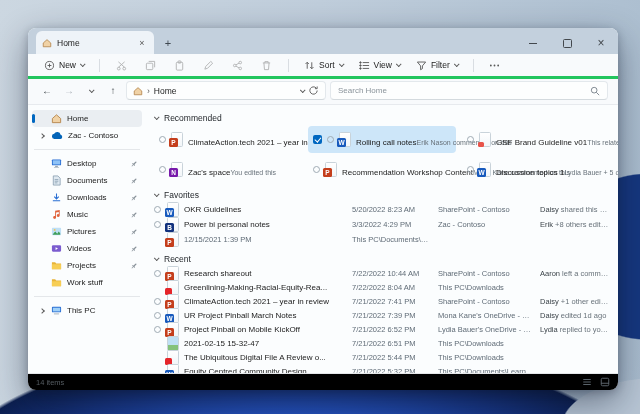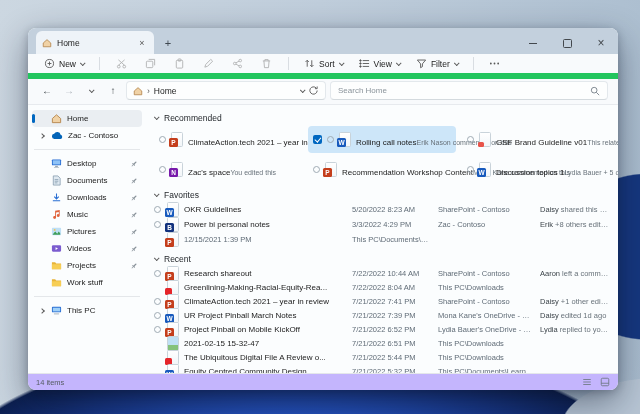--- a/index.html
+++ b/index.html
@@ -21,21 +21,21 @@
   .tab-close{width:12px;height:12px;border-radius:3px;color:#5a5a5a;font-size:9px;line-height:12px;text-align:center}
   .tab-close::after{content:"\00d7"}
   .newtab{width:16px;height:16px;margin:0 0 3px 6px;color:#3f4850;font-size:11px;line-height:16px;text-align:center}
   .wincontrols{margin-left:auto;display:flex;align-self:flex-start}
   .wc{width:34px;height:24px;display:flex;align-items:center;justify-content:center}
   .wc-min::after{content:"";width:8px;height:1px;background:#43484d}
   .wc-max::after{content:"";width:7px;height:7px;border:1px solid #43484d;border-radius:1.5px}
   .wc-close{color:#43484d;font-size:10px}
   .wc-close::after{content:"\00d7";font-size:12px}
   
-  .toolbar{height:25px;background:#f8fafc;display:flex;align-items:center;gap:4px;padding:8px 10px;flex:none;border-bottom:6px solid #22c55e}
+  .toolbar{height:25px;background:#f8fafc;display:flex;align-items:center;gap:4px;padding:8px 10px;flex:none;border-bottom:3px solid #22c55e}
   .tbtn{display:flex;align-items:center;gap:4px;padding:3px 6px;border-radius:4px;font-size:8.5px;color:#1b1b1b}
   .tbtn svg{flex:none}
   .ibtn{padding:3px 7px;display:flex;align-items:center;border-radius:4px;opacity:.5}
   .vsep{width:1px;height:13px;background:#d9dde2;margin:0 5px}
   .chev{width:5px;height:5px;border-right:1px solid #5a5a5a;border-bottom:1px solid #5a5a5a;transform:rotate(45deg) translateY(-1px);flex:none}
   .chev.sm{width:4px;height:4px}
   
   .addrbar{height:26px;background:#f8fafc;display:flex;align-items:center;gap:4px;padding:0 10px 2px 10px;flex:none;border-bottom:1px solid #e7eaee}
   .navb{width:18px;height:18px;display:flex;align-items:center;justify-content:center;font-size:10px;color:#3d4449;border-radius:4px}
   .navb.dis{color:#aeb4ba}
@@ -83,21 +83,21 @@
   .frow{display:grid;grid-template-columns:13px 17px 168px 86px 102px 1fr;align-items:center;height:15px;border-radius:3px;font-size:7.5px}
   .recent .frow{height:14px}
   .frow .name{font-size:8px;color:#1b1b1b;white-space:nowrap;overflow:hidden;text-overflow:ellipsis;padding-right:8px}
   .frow .meta{color:#5f6b76;white-space:nowrap;overflow:hidden;text-overflow:ellipsis;padding-right:6px}
   .frow .act{color:#68727a;white-space:nowrap;overflow:hidden;text-overflow:ellipsis}
   .frow .act b{color:#3b4349;font-weight:normal}
   .sync{width:7px;height:7px;border:1px solid #9fabb4;border-radius:50%}
   .sync[data-cloud="false"]{visibility:hidden}
   .secgap{height:4px}
   
-  .statusbar{height:17px;flex:none;border-top:1px solid #e4e7ea;background:#c4b5fd;display:flex;align-items:center;padding:0 8px;font-size:7.5px;color:#555c62}
+  .statusbar{height:17px;flex:none;border-top:1px solid #e4e7ea;background:#000000;display:flex;align-items:center;padding:0 8px;font-size:7.5px;color:#555c62}
   .statusbar .right{margin-left:auto;display:flex;gap:8px;align-items:center}
   svg{display:block}
 </style>
 </head>
 <body>
 
 <div class="stage">
   <div class="win">
 
     <div class="tabbar">

